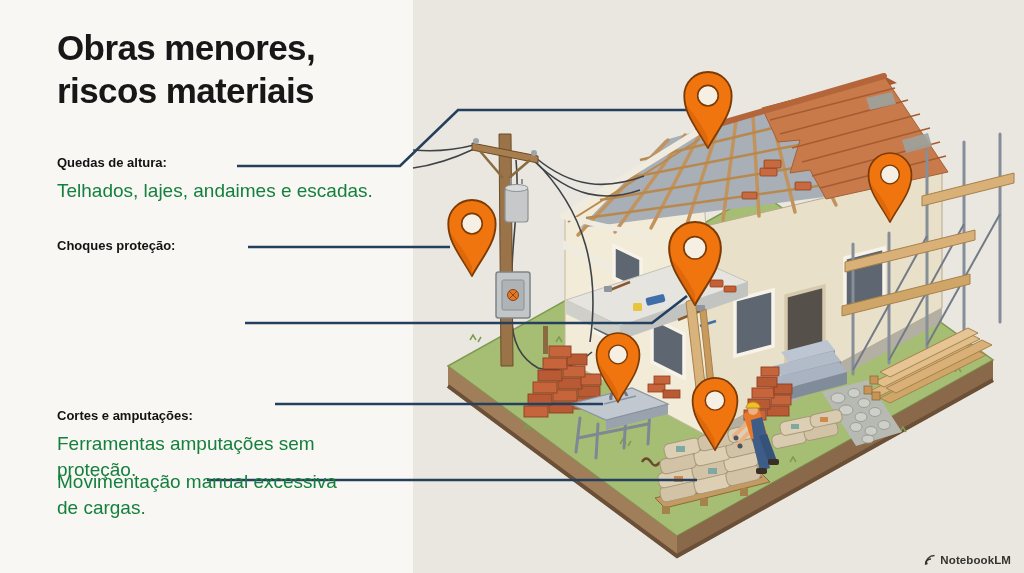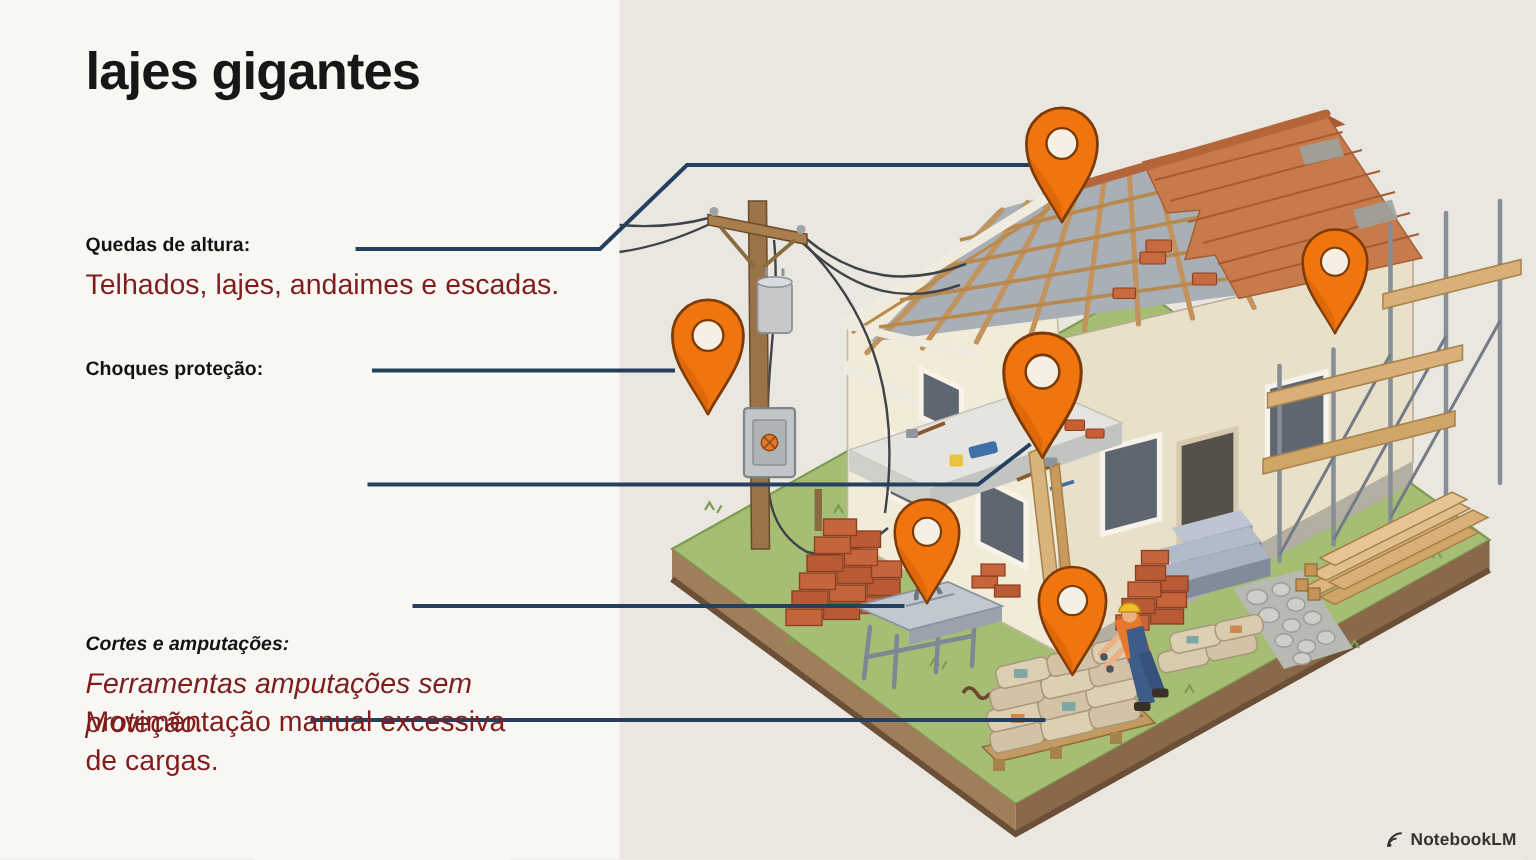--- a/index.html
+++ b/index.html
@@ -13,22 +13,22 @@
     background:#E9E7E0;
   }
   .text-col{position:absolute;left:57px;top:0;width:340px;}
   .title{
     position:absolute;left:0;top:26px;width:360px;
     font-size:35px;line-height:43px;font-weight:700;
     letter-spacing:-0.6px;color:#171717;
   }
   .hazard{position:absolute;left:0;width:330px;}
   .hazard .hz-label{font-size:13px;font-weight:700;color:#121212;line-height:26px;}
-  .hazard .hz-desc{font-size:19px;font-weight:400;color:#7f1d1d;line-height:26px;margin-top:2px;}
-  .hz-1{top:150px;} .hz-2{top:233px;} .hz-3{top:311px;} .hz-4{top:416px;font-style:italic;} .hz-5{top:467px;width:300px;}
+  .hazard .hz-desc{font-size:19px;font-weight:400;color:#15803d;line-height:26px;margin-top:2px;}
+  .hz-1{top:150px;} .hz-2{top:233px;} .hz-3{top:311px;} .hz-4{top:403px;} .hz-5{top:467px;width:300px;}
   .scene{position:absolute;left:0;top:0;width:1024px;height:573px;}
   .watermark{
     position:absolute;right:13px;bottom:7px;display:flex;gap:4px;
     color:#333330;font-size:11.5px;font-weight:700;letter-spacing:0.1px;
   }
   .watermark svg{display:block;}
 </style>
 </head>
 <body>
 
@@ -371,21 +371,22 @@
     <use href="#pin-shape" transform="translate(861.7,146.2) scale(0.566)"></use>
     <use href="#pin-shape" transform="translate(440.8,192.5) scale(0.623)"></use>
     <use href="#pin-shape" transform="translate(661,213.8) scale(0.68)"></use>
     <use href="#pin-shape" transform="translate(589.7,326.2) scale(0.566)"></use>
     <use href="#pin-shape" transform="translate(685.5,370.9) scale(0.59)"></use>
   </g>
 </svg>
 
 <div class="text-col">
   <div class="title">
-    <div>lajes gigantes</div>
+    <div>Obras menores,</div>
+    <div>riscos materiais</div>
   </div>
 
   <div class="hazard hz-1">
     <div class="hz-label">Quedas de altura:</div>
     <div class="hz-desc">Telhados, lajes, andaimes e escadas.</div>
   </div>
   <div class="hazard hz-2">
     <div class="hz-label">Choques proteção:</div>
   </div>
   <div class="hazard hz-3">

